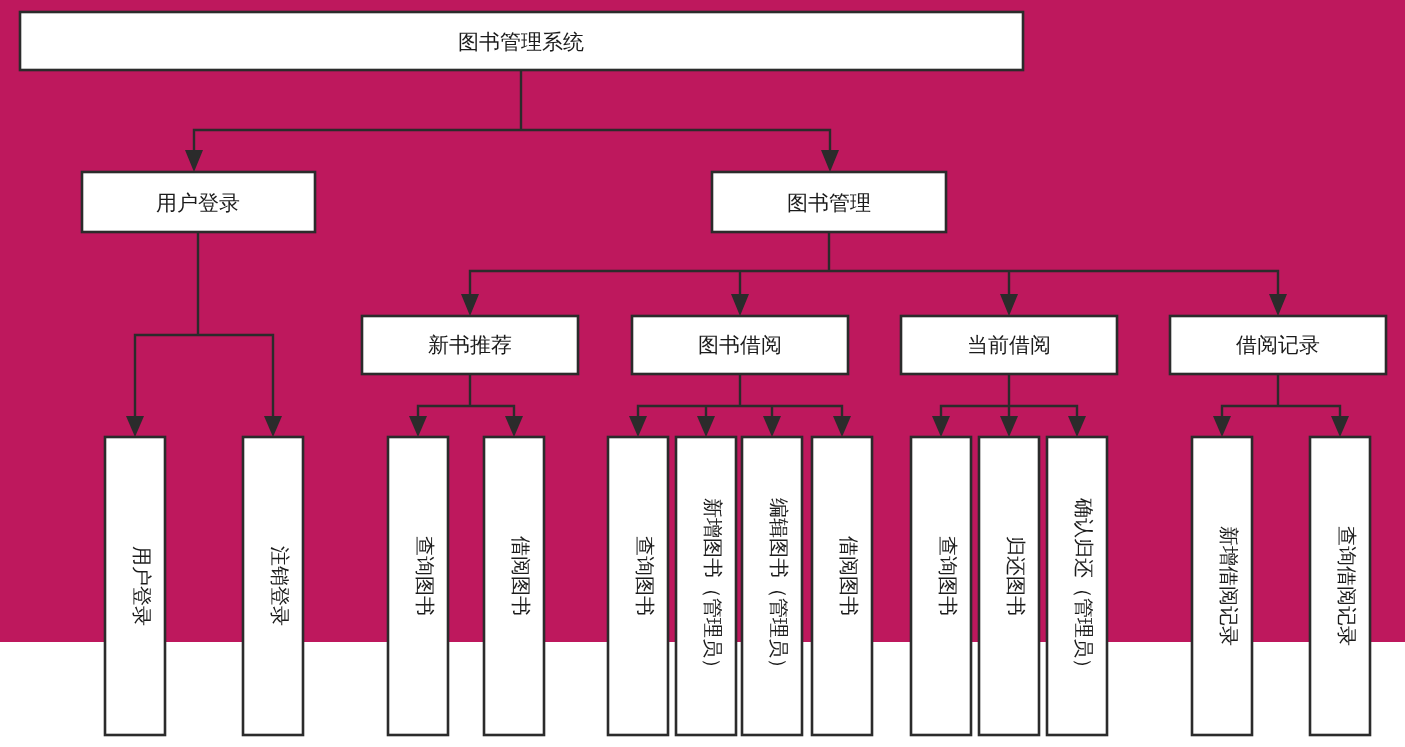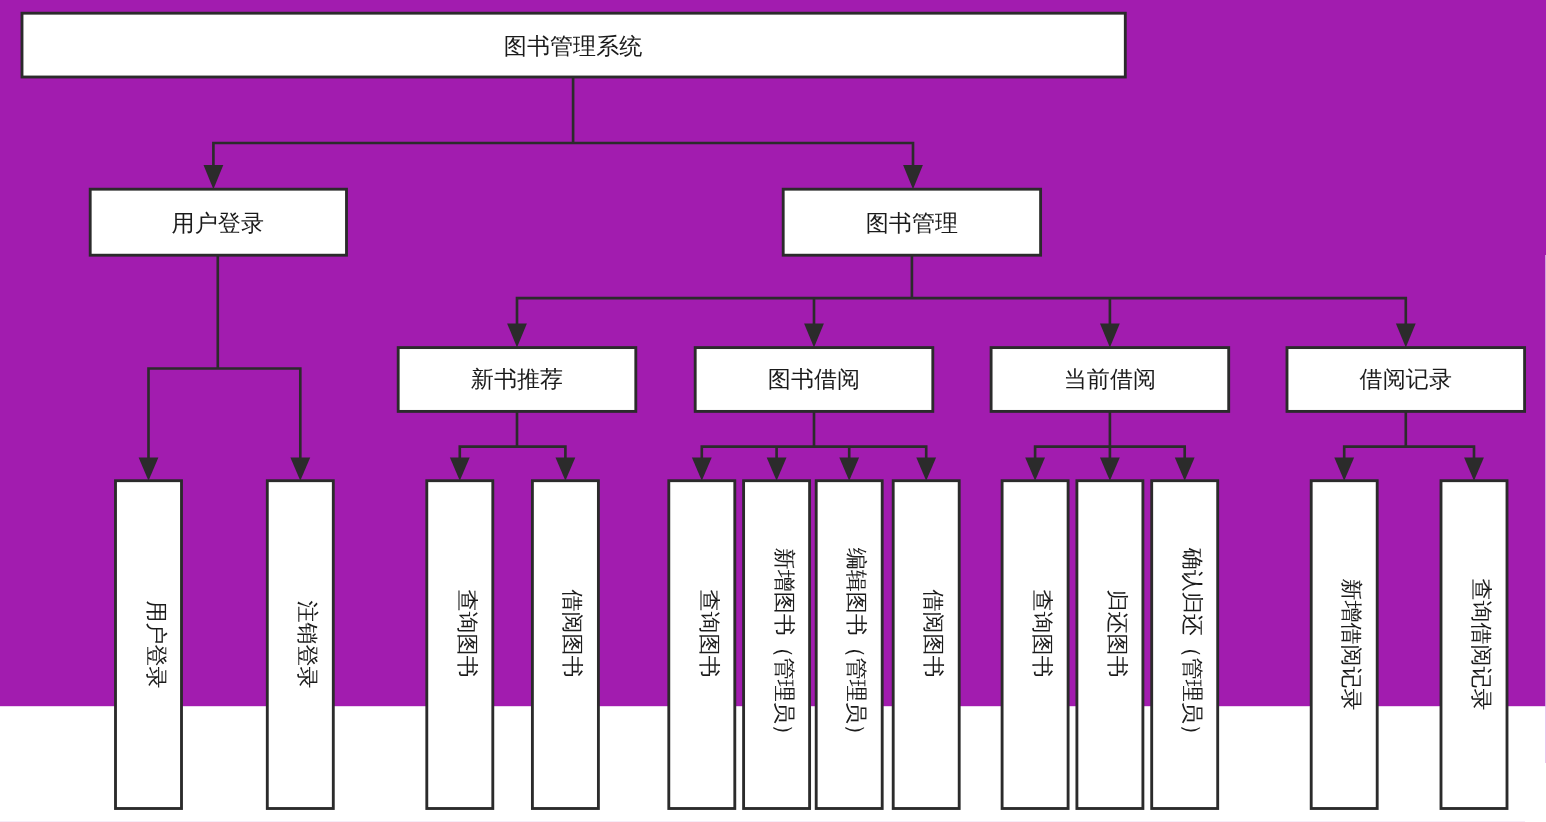--- a/index.html
+++ b/index.html
@@ -10,21 +10,21 @@
   body {
     width: 1405px;
     height: 747px;
     font-family: "DejaVu Sans", "Liberation Sans", sans-serif;
     overflow: hidden;
   }
   #diagram-root {
     position: relative;
     width: 1405px;
     height: 642px;
-    background: #a21caf;
+    background: #be185d;
   }
   svg#tree-svg {
     position: absolute;
     left: 0;
     top: 0;
     width: 1405px;
     height: 747px;
   }
   .node-box {
     fill: #ffffff;

